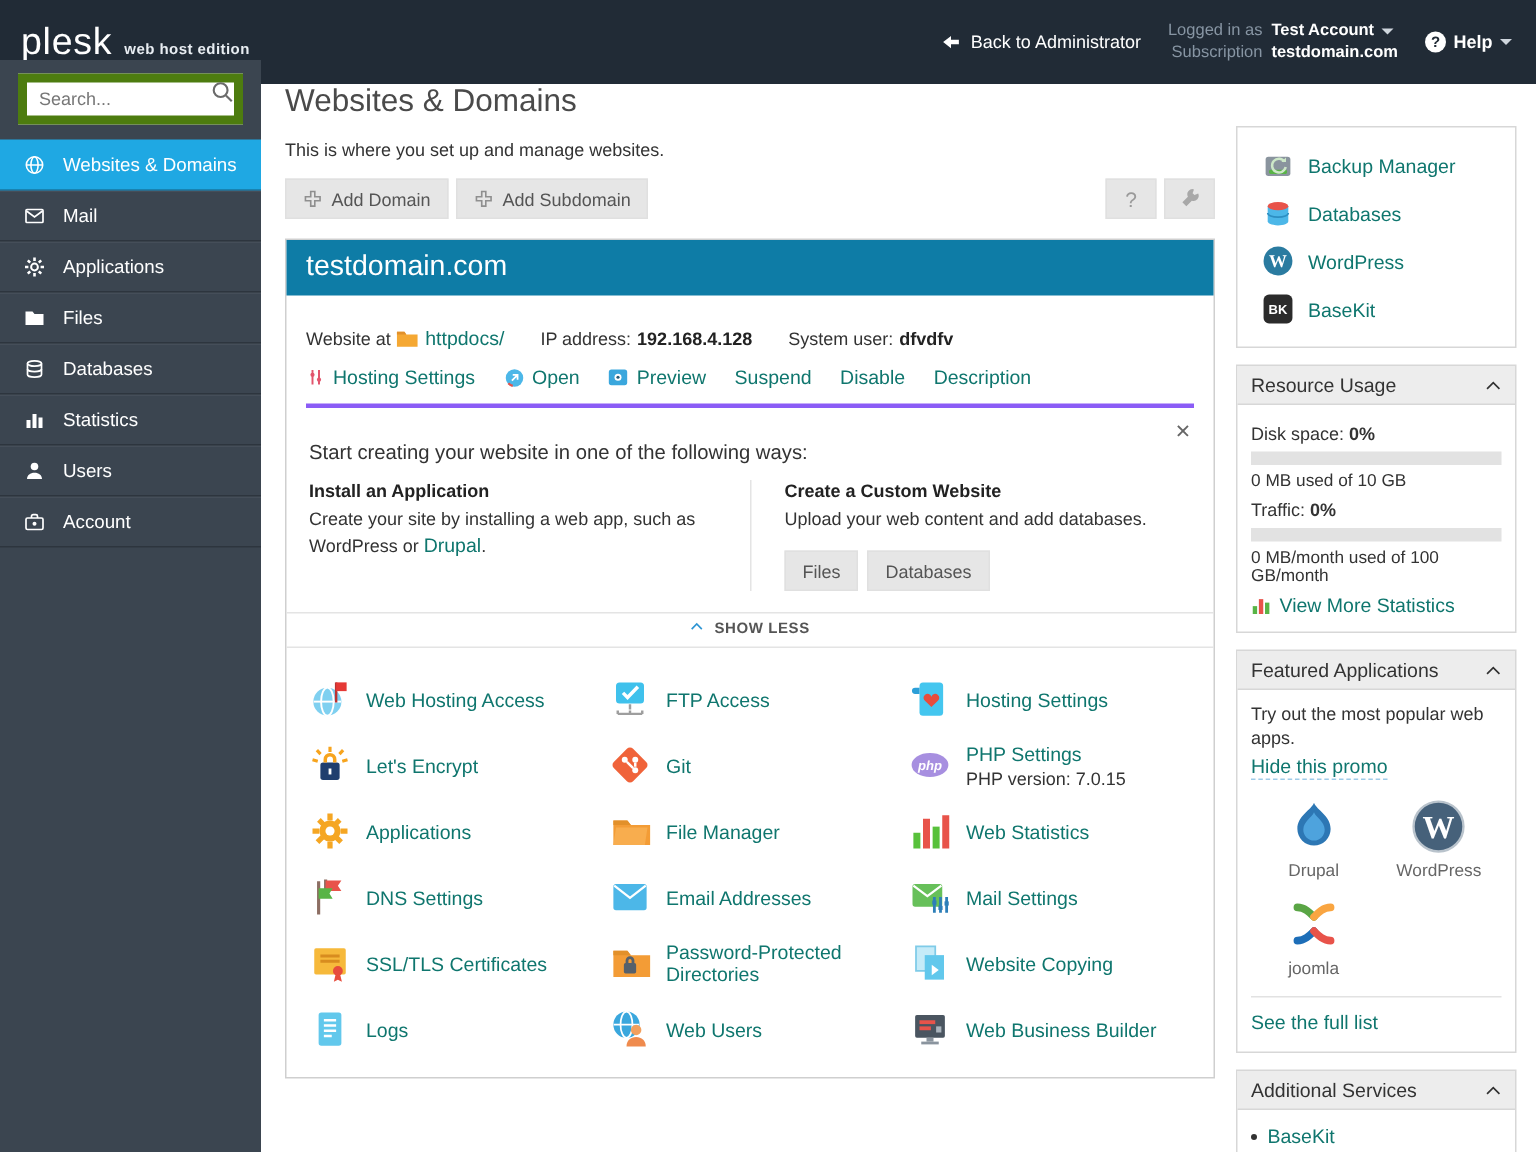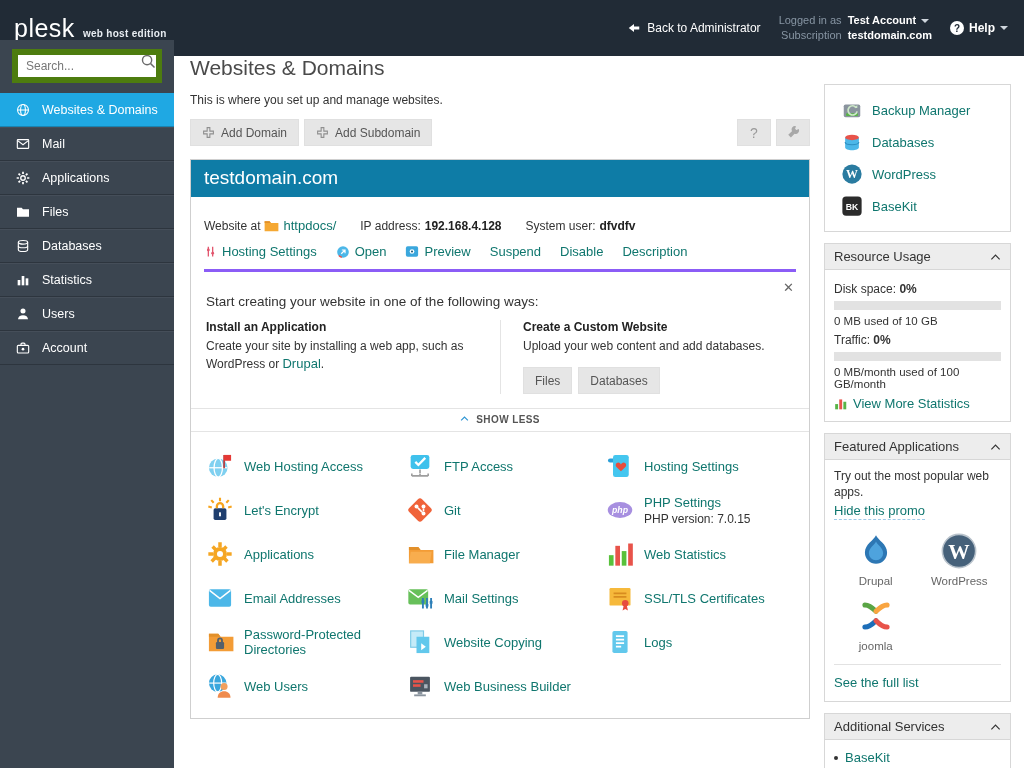--- a/index.html
+++ b/index.html
@@ -462,20 +462,32 @@
                 <rect x="19" y="3" width="4" height="19" fill="#e8534a"></rect>
               </svg>
             </span>
             <div class="txt">
               <a class="blue-link">Web Statistics</a>
             </div>
           </div>
           <div class="tool">
             <span class="ic">
               <svg width="28" height="28" viewBox="0 0 24 24">
+                <path d="M5.5 3v19M9.5 2v10" stroke="#8d6e63" stroke-width="1.8"></path>
+                <path d="M9.5 2.5h9l-2 3 2 3h-9z" fill="#e8534a"></path>
+                <path d="M5.5 7h8l-1.8 3 1.8 3h-8z" fill="#58b446"></path>
+              </svg>
+            </span>
+            <div class="txt">
+              <a class="blue-link">DNS Settings</a>
+            </div>
+          </div>
+          <div class="tool">
+            <span class="ic">
+              <svg width="28" height="28" viewBox="0 0 24 24">
                 <rect x="2.5" y="4.5" width="19" height="15" rx="1.5" fill="#4cb7e8"></rect>
                 <path d="M3 5.5l9 7 9-7" fill="none" stroke="#fff" stroke-width="1.3"></path>
               </svg>
             </span>
             <div class="txt">
               <a class="blue-link">Email Addresses</a>
             </div>
           </div>
           <div class="tool">
             <span class="ic">

